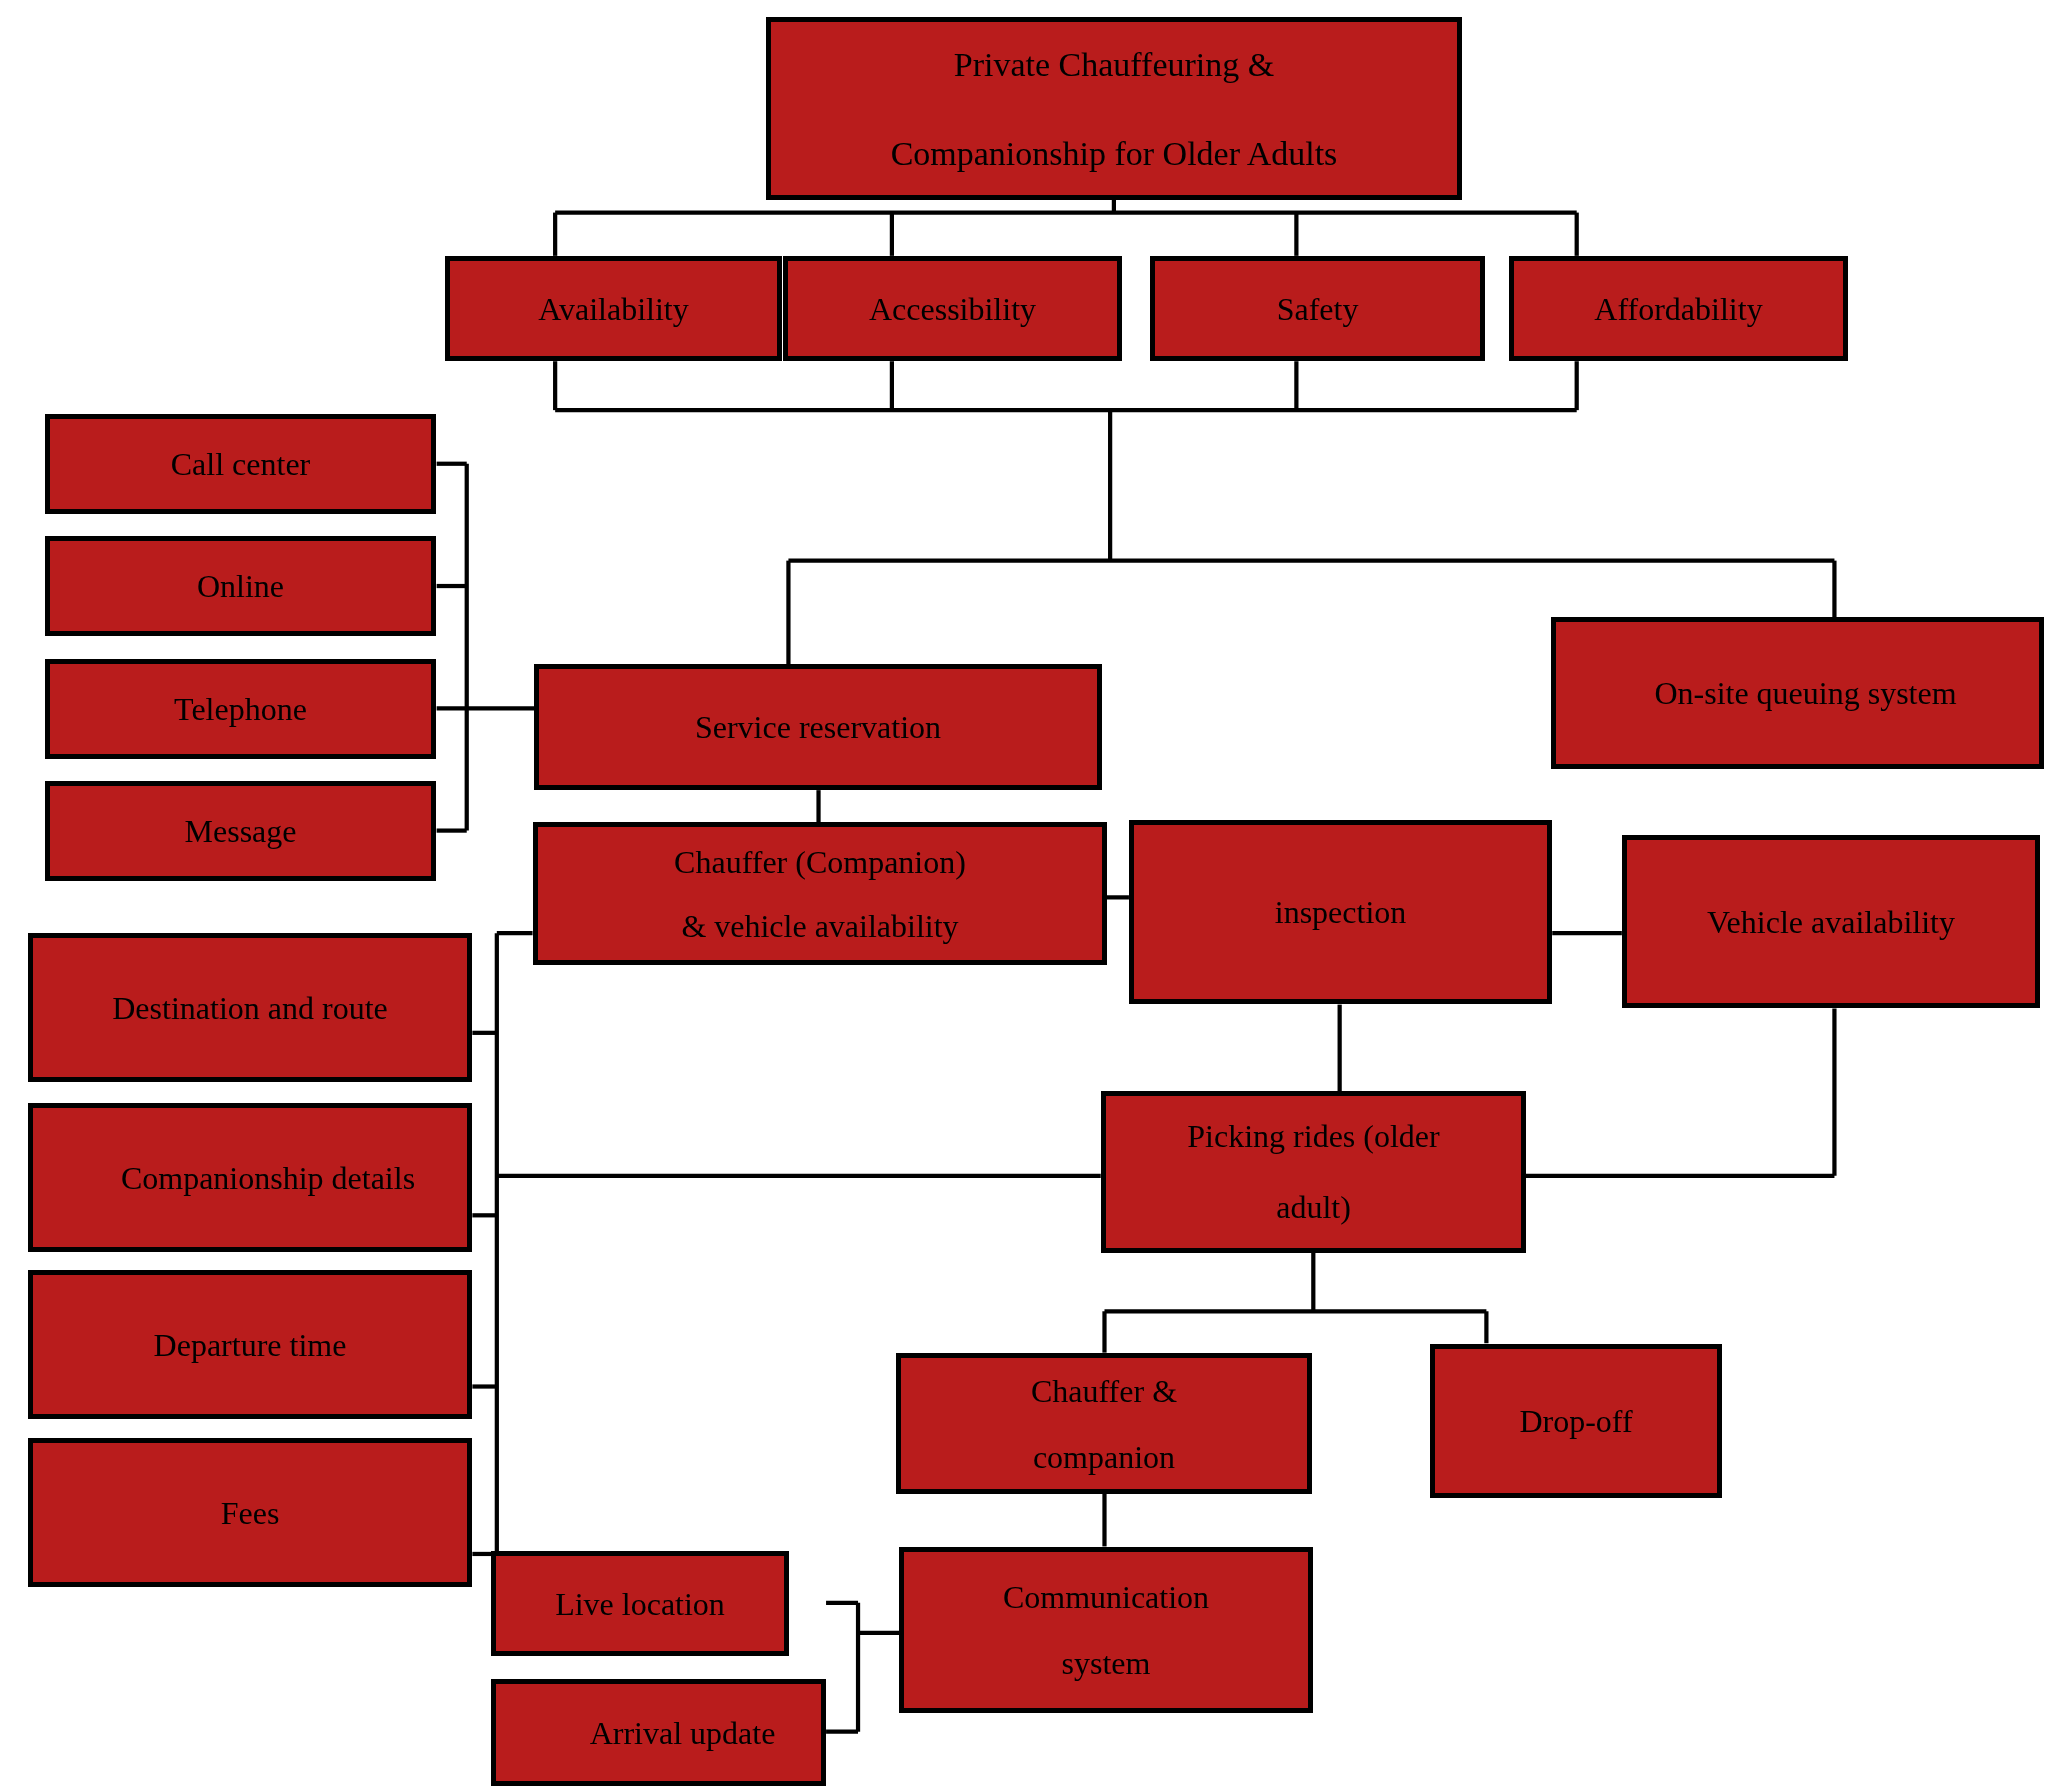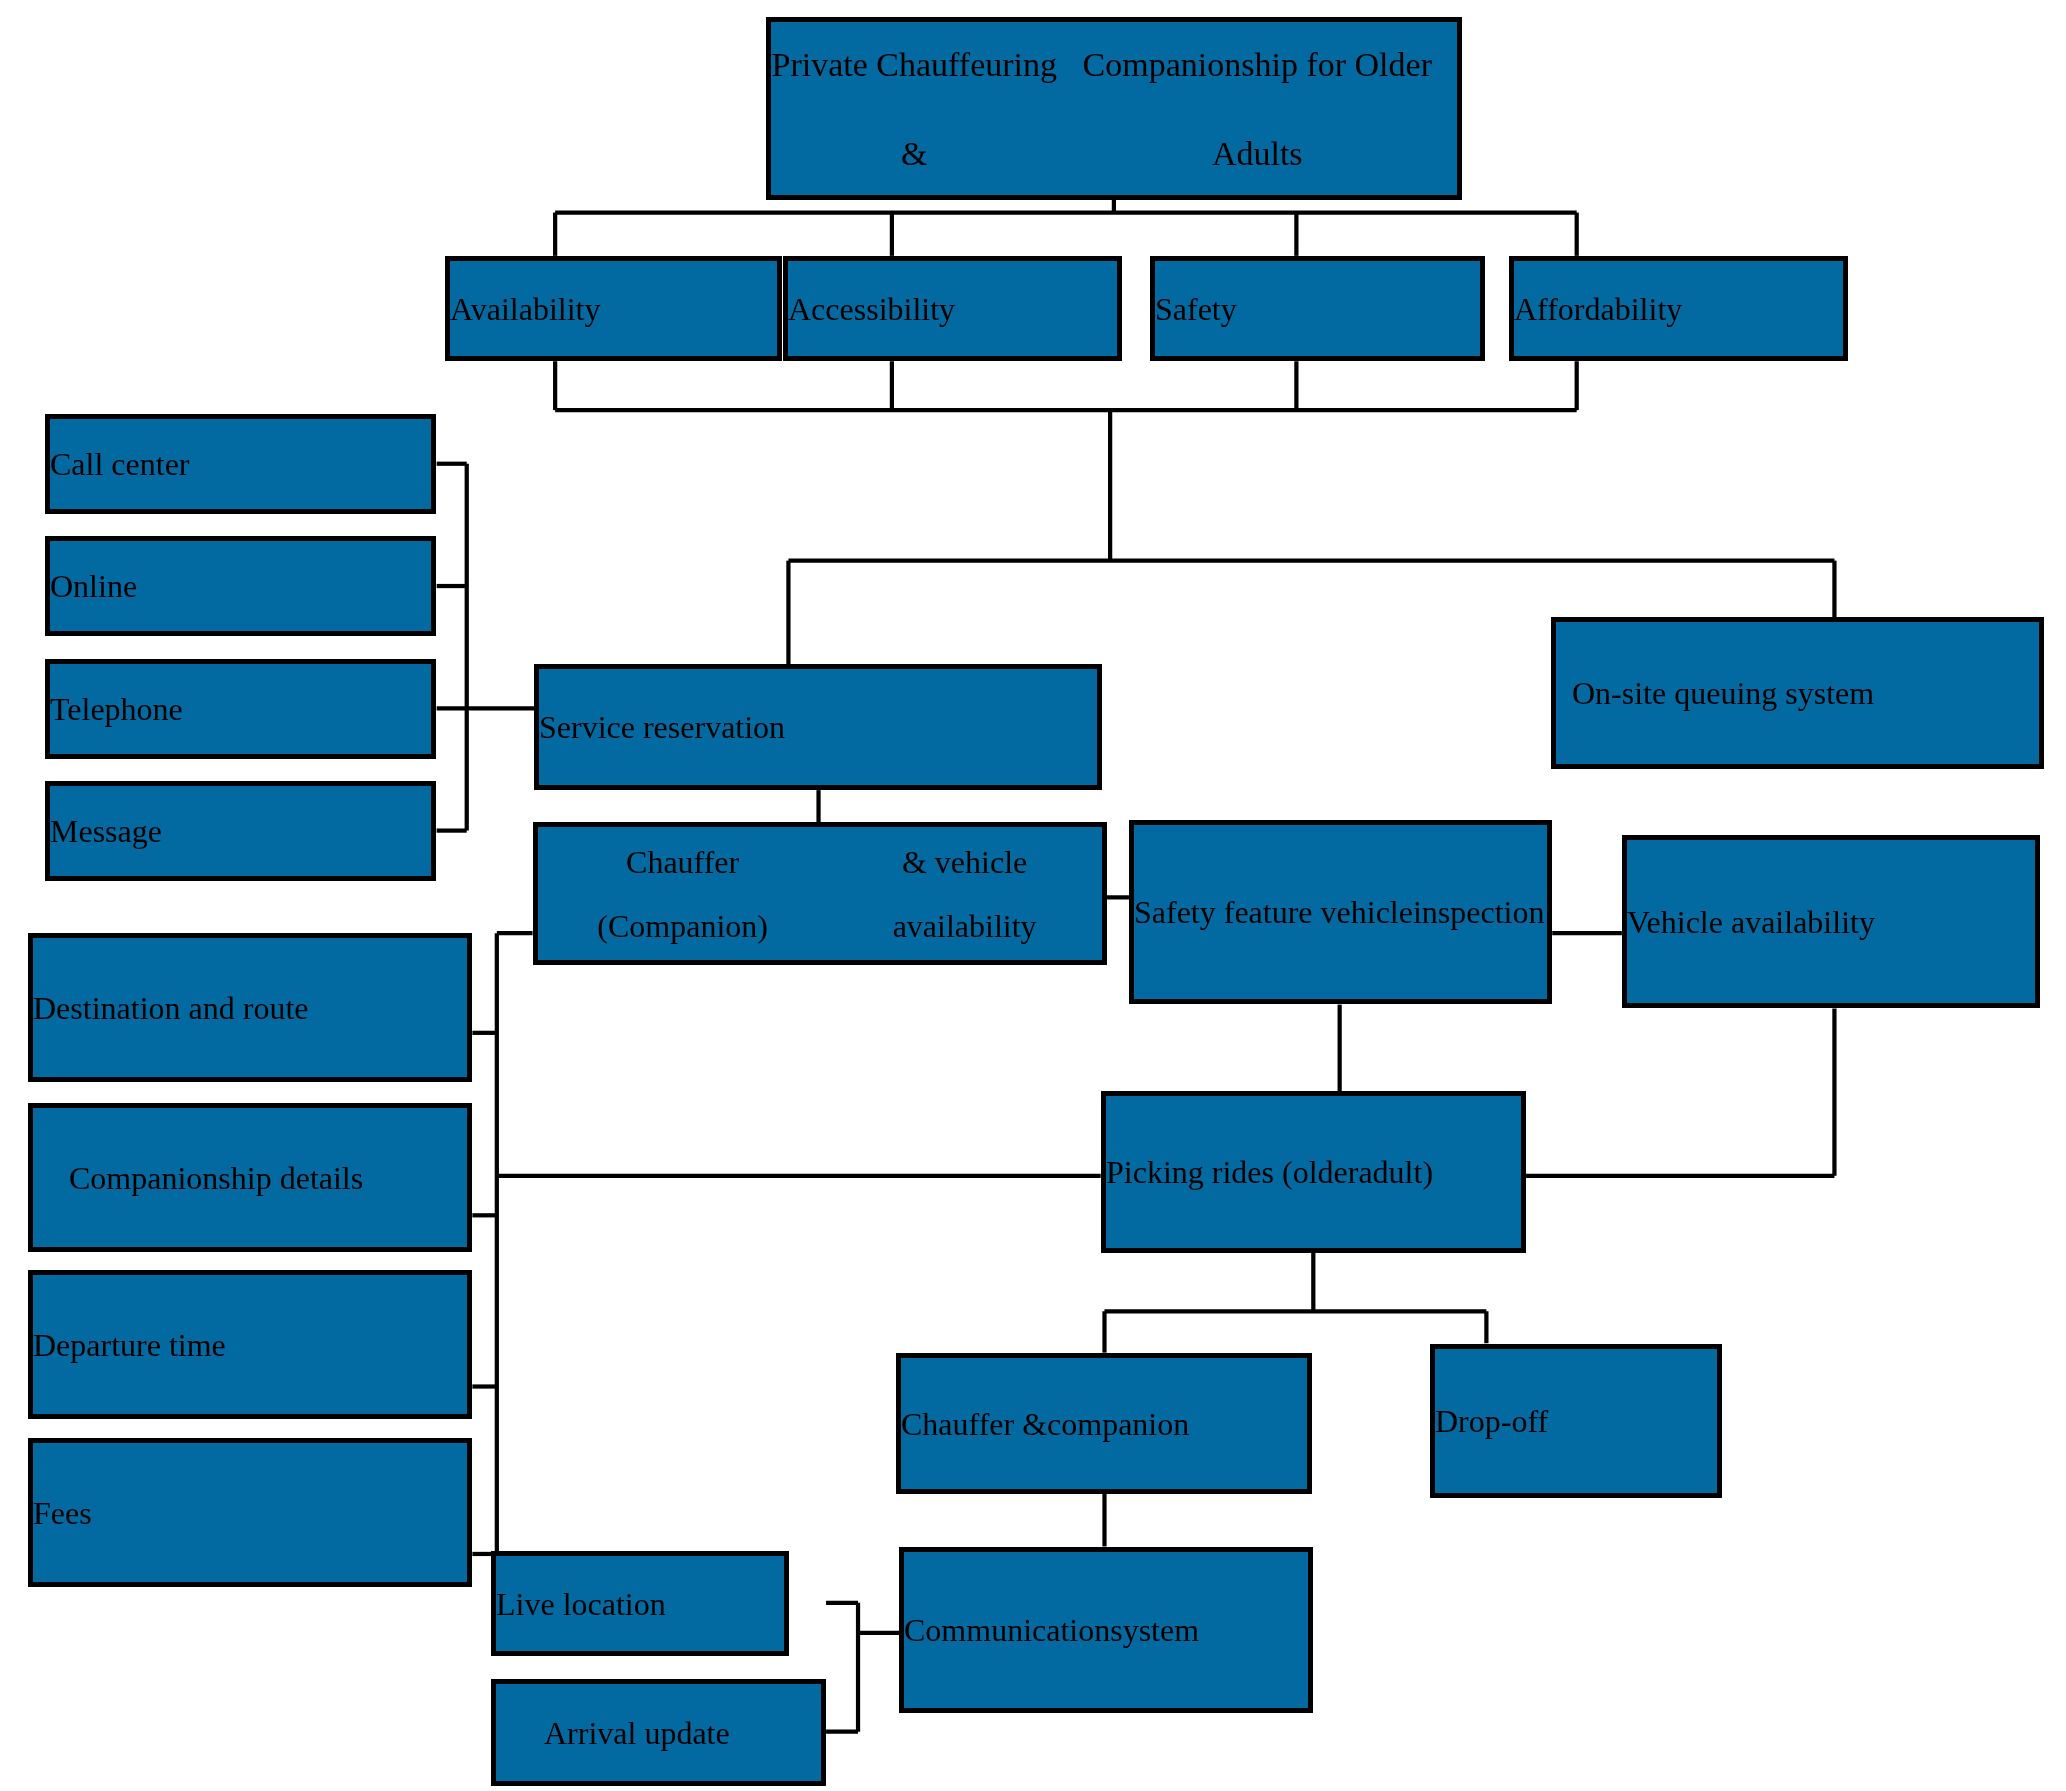--- a/index.html
+++ b/index.html
@@ -2,22 +2,22 @@
 <html style="font-size:7.5px"><head>
 <meta charset="utf-8">
 <style>
   html,body{margin:0;padding:0;background:#ffffff;}
   .stage{
     position:relative;width:2066px;height:1791px;background:#ffffff;
     font-family:"Liberation Serif", serif;color:#000;
   }
   .stage svg{position:absolute;left:0;top:0;}
   .box{
-    position:absolute;background:#0369a1;border:5.6px solid #000;box-sizing:border-box;
-    display:flex;flex-direction:row;align-items:center;justify-content:flex-start;
+    position:absolute;background:#b91c1c;border:5.6px solid #000;box-sizing:border-box;
+    display:flex;flex-direction:column;align-items:center;justify-content:center;
     text-align:center;font-size:32px;line-height:1.25;
   }
   .box span{display:block;}
   .root-box{font-size:34px;}
   .conn{stroke:#000000;stroke-width:9;}
 </style>
 </head>
 <body>
 
 <div class="stage">
@@ -115,21 +115,20 @@
   </div>
   <div class="box" style="left:1551px;top:617px;width:493px;height:152px;padding-left:16px;">
     <span>On-site queuing system</span>
   </div>
 
   <div class="box" style="left:533px;top:822px;width:574px;height:143px;line-height:64px;">
     <span>Chauffer (Companion)</span>
     <span>&amp; vehicle availability</span>
   </div>
   <div class="box" style="left:1129px;top:820px;width:423px;height:184px;line-height:80px;">
-    <span>Safety feature vehicle</span>
     <span>inspection</span>
   </div>
   <div class="box" style="left:1622px;top:835px;width:418px;height:173px;">
     <span>Vehicle availability</span>
   </div>
 
   <div class="box" style="left:28px;top:933px;width:444px;height:149px;">
     <span>Destination and route</span>
   </div>
   <div class="box" style="left:28px;top:1103px;width:444px;height:149px;padding-left:36px;">

